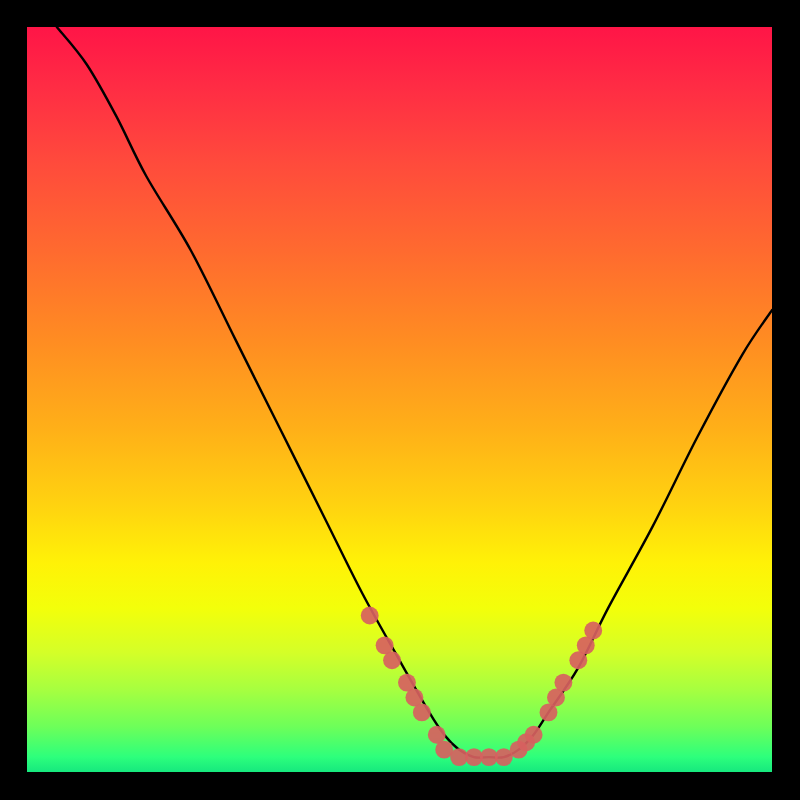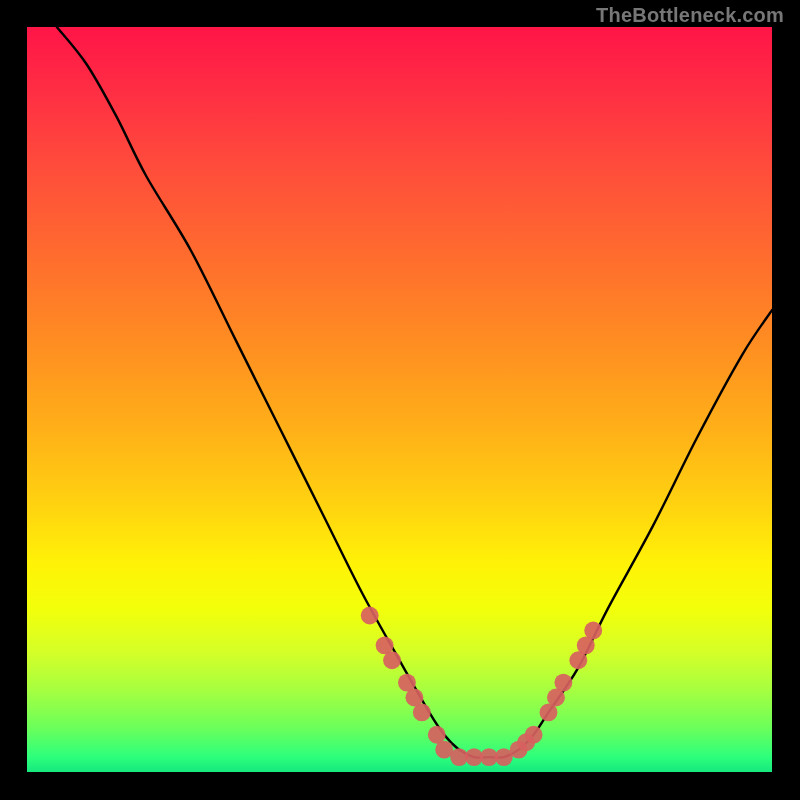--- a/index.html
+++ b/index.html
@@ -95,14 +95,13 @@
         <circle cx="533.60" cy="734.75" r="8.94" fill="#d7615f" fill-opacity="0.92"></circle>
         <circle cx="548.50" cy="712.40" r="8.94" fill="#d7615f" fill-opacity="0.92"></circle>
         <circle cx="555.95" cy="697.50" r="8.94" fill="#d7615f" fill-opacity="0.92"></circle>
         <circle cx="563.40" cy="682.60" r="8.94" fill="#d7615f" fill-opacity="0.92"></circle>
         <circle cx="578.30" cy="660.25" r="8.94" fill="#d7615f" fill-opacity="0.92"></circle>
         <circle cx="585.75" cy="645.35" r="8.94" fill="#d7615f" fill-opacity="0.92"></circle>
         <circle cx="593.20" cy="630.45" r="8.94" fill="#d7615f" fill-opacity="0.92"></circle>
       </g>
   </svg>
 
-  <div class="watermark">TheBottleneck.com</div>
 </div>
 
 </body></html>

